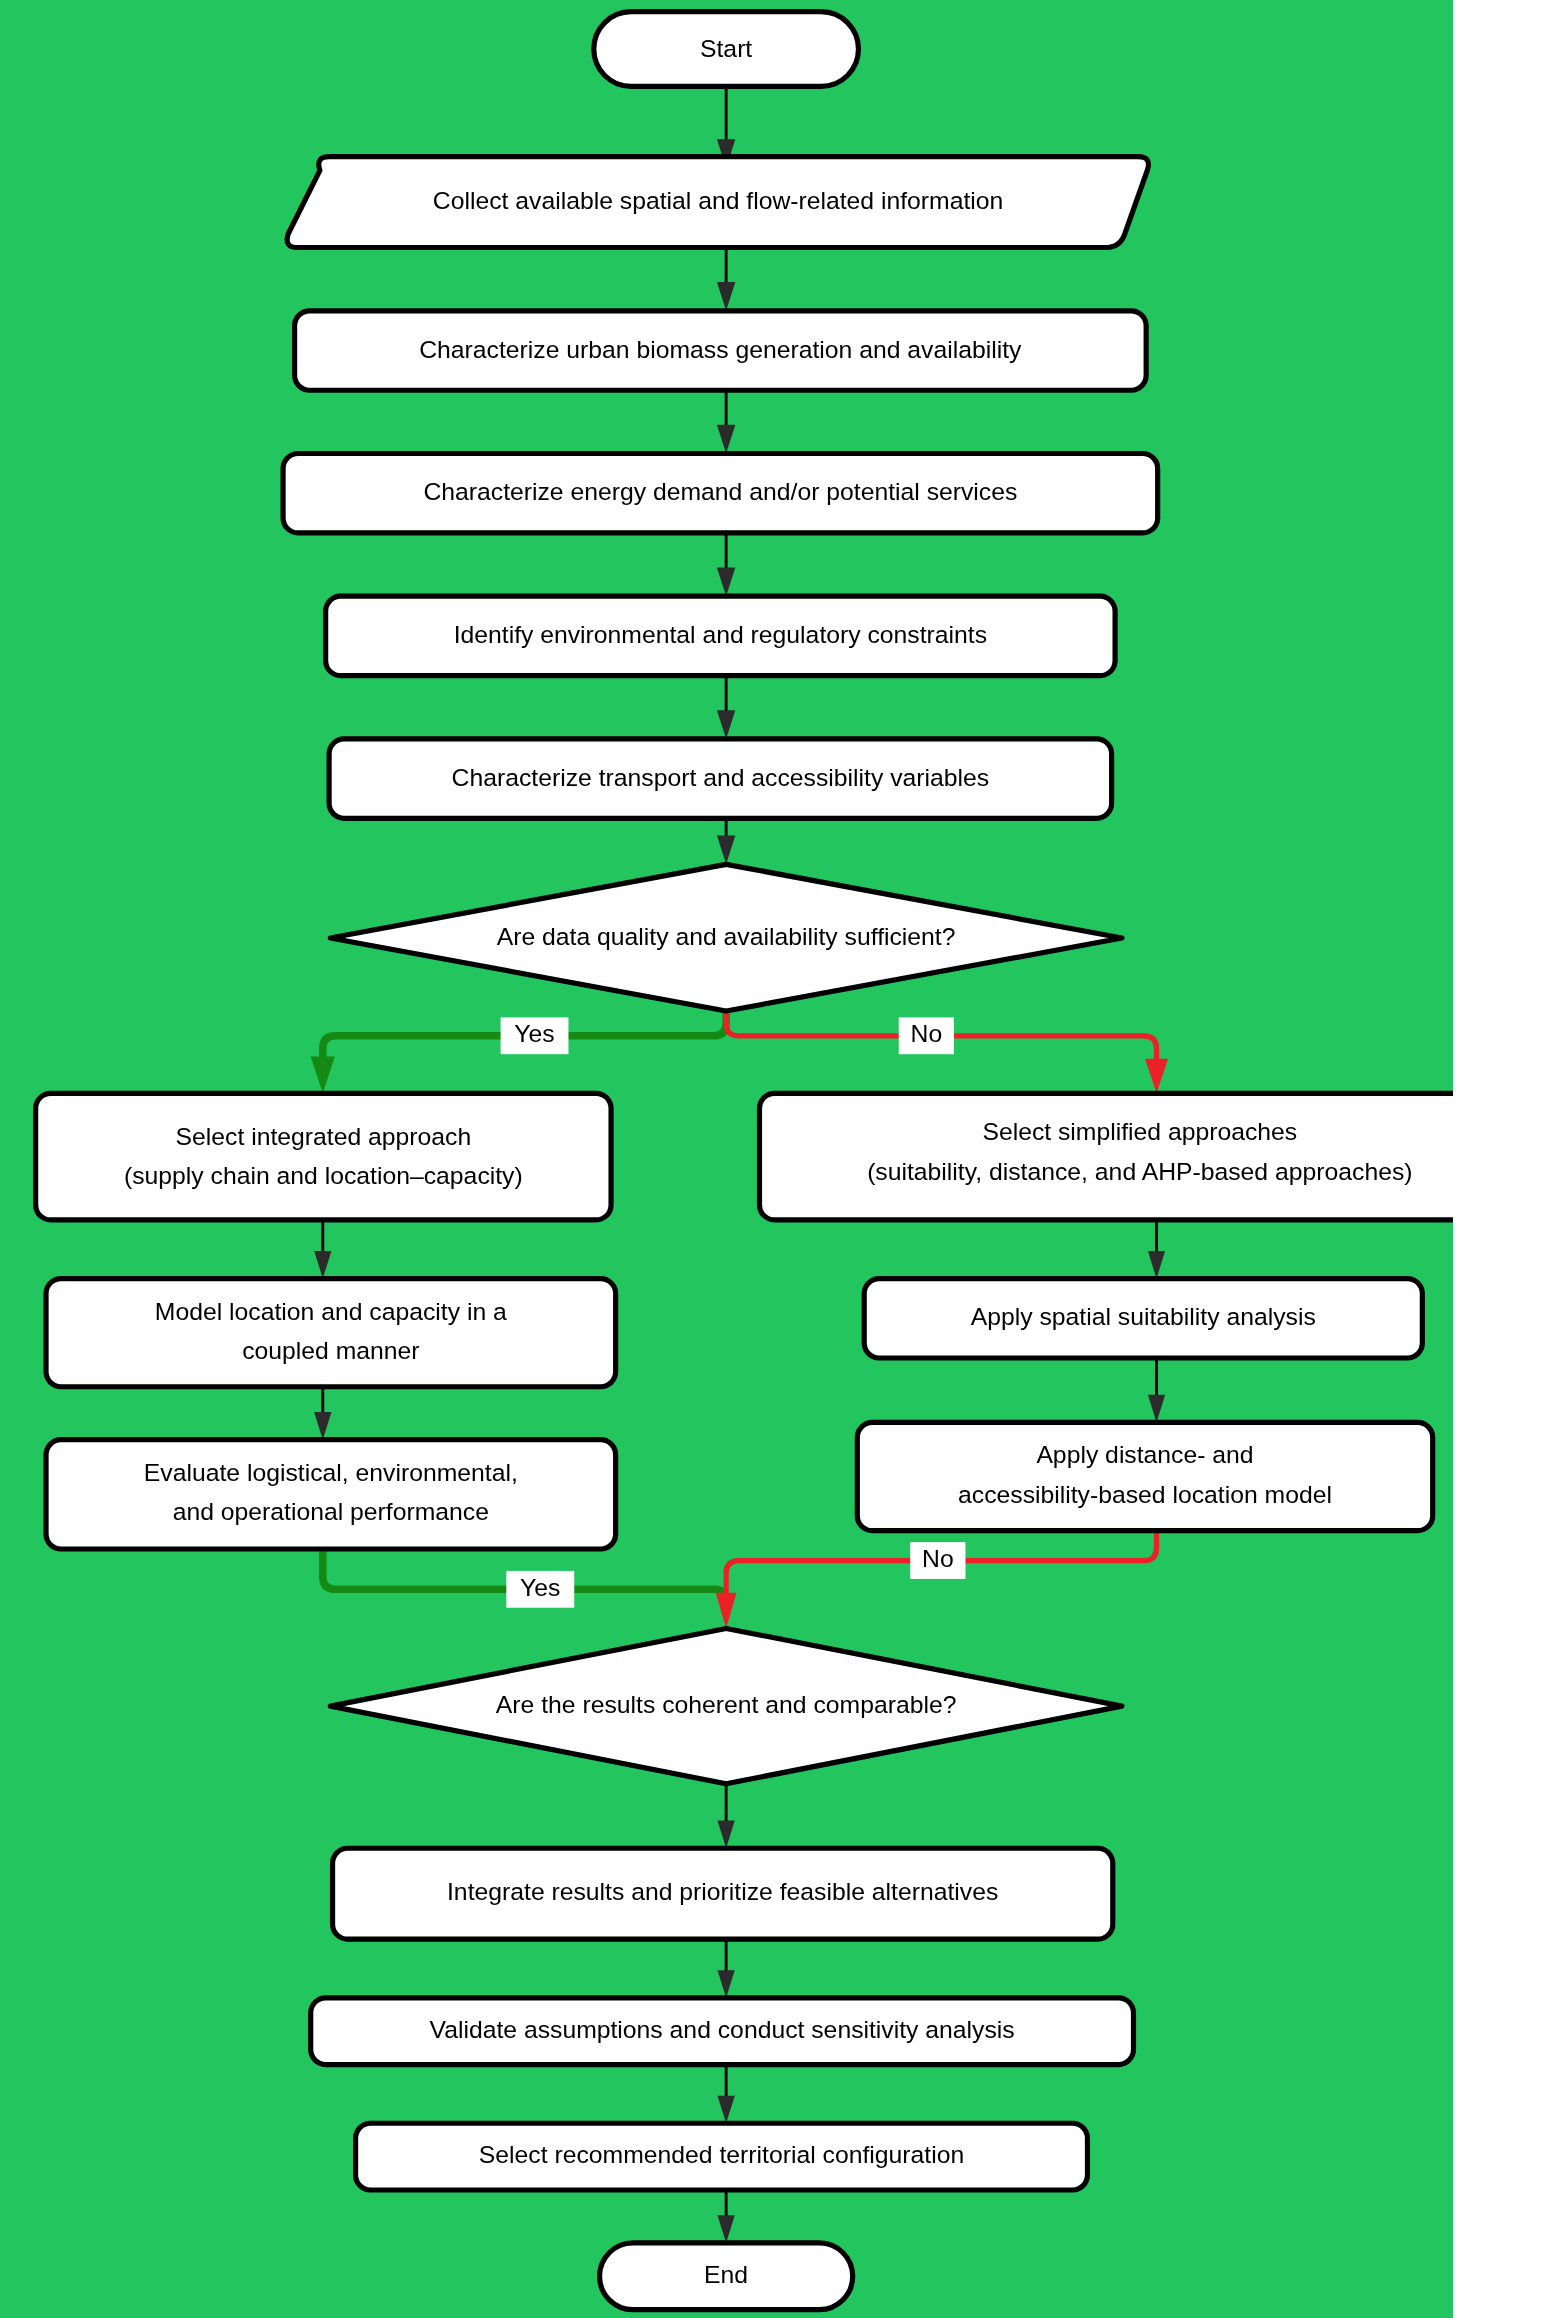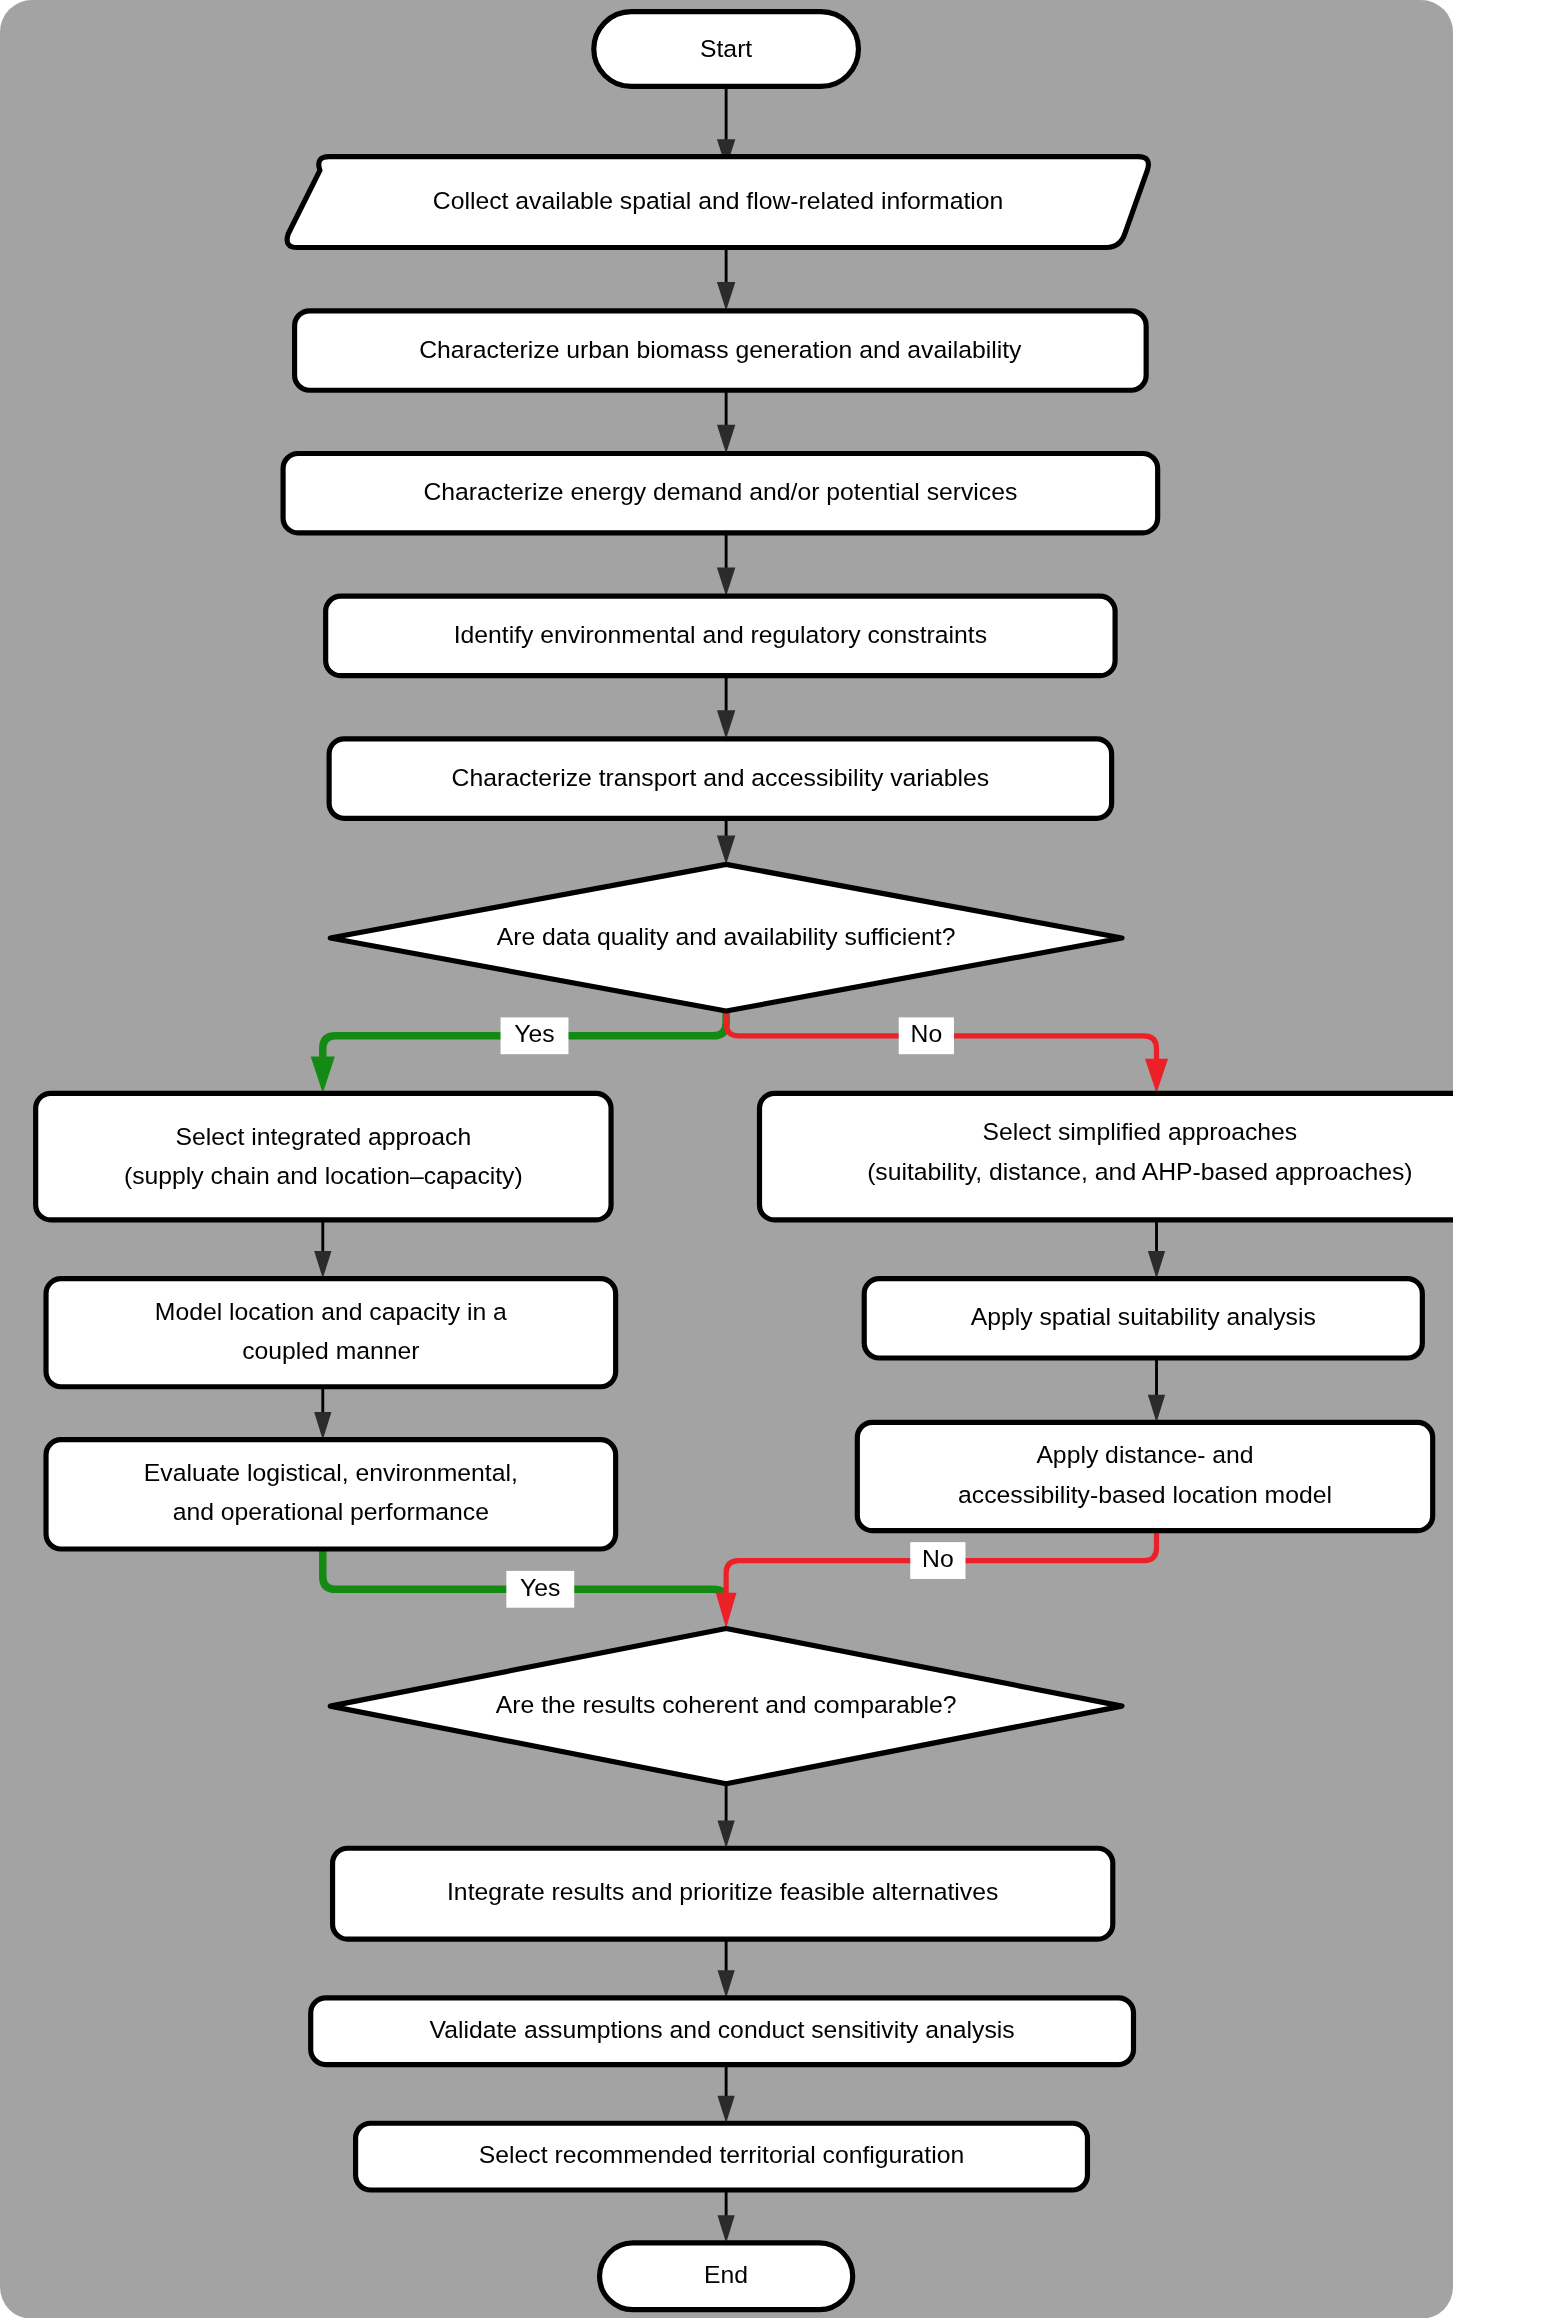--- a/index.html
+++ b/index.html
@@ -7,23 +7,22 @@
     padding: 0;
     background: #ffffff;
   }
   body {
     font-family: "Liberation Sans", sans-serif;
   }
   #flowchart-root {
     position: relative;
     width: 1453px;
     height: 2319px;
-    background: #a3a3a3;
+    background: #22c55e;
     overflow: hidden;
-    border-radius: 32px;
   }
   svg#flow-svg {
     display: block;
     width: 1561px;
     height: 2319px;
   }
   .node-shape {
     fill: #ffffff;
     stroke: #000000;
     stroke-width: 9;

